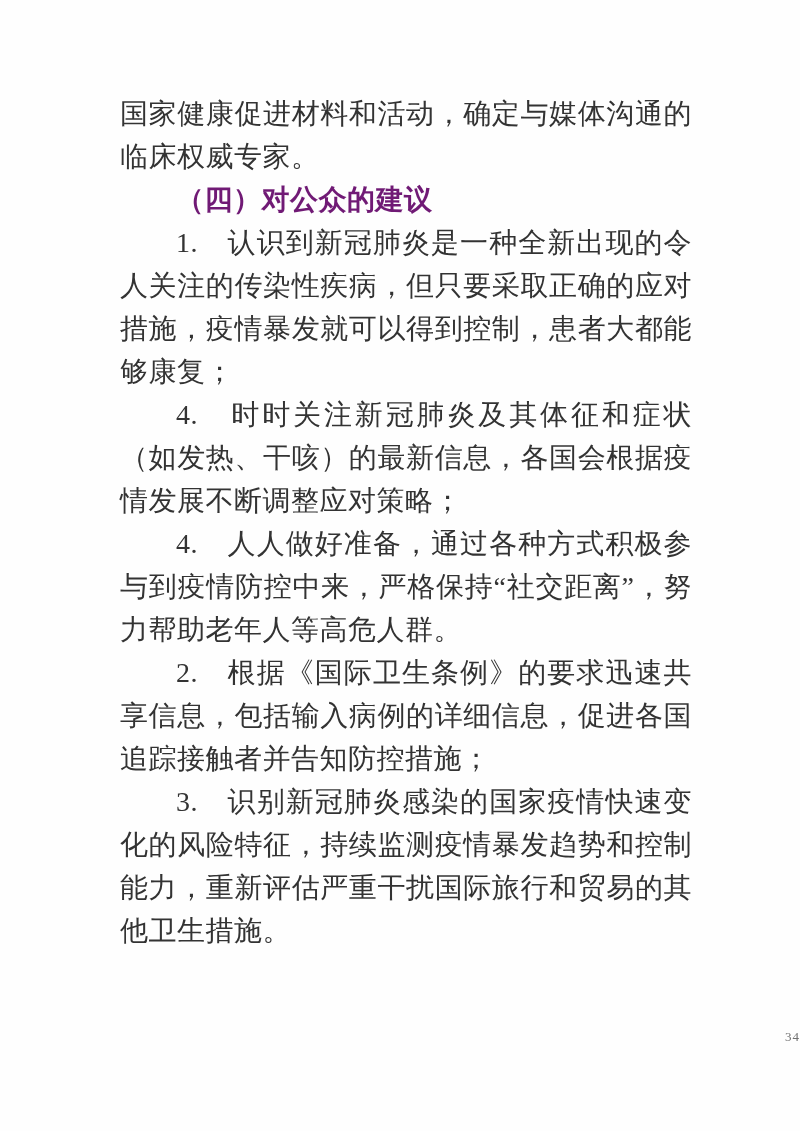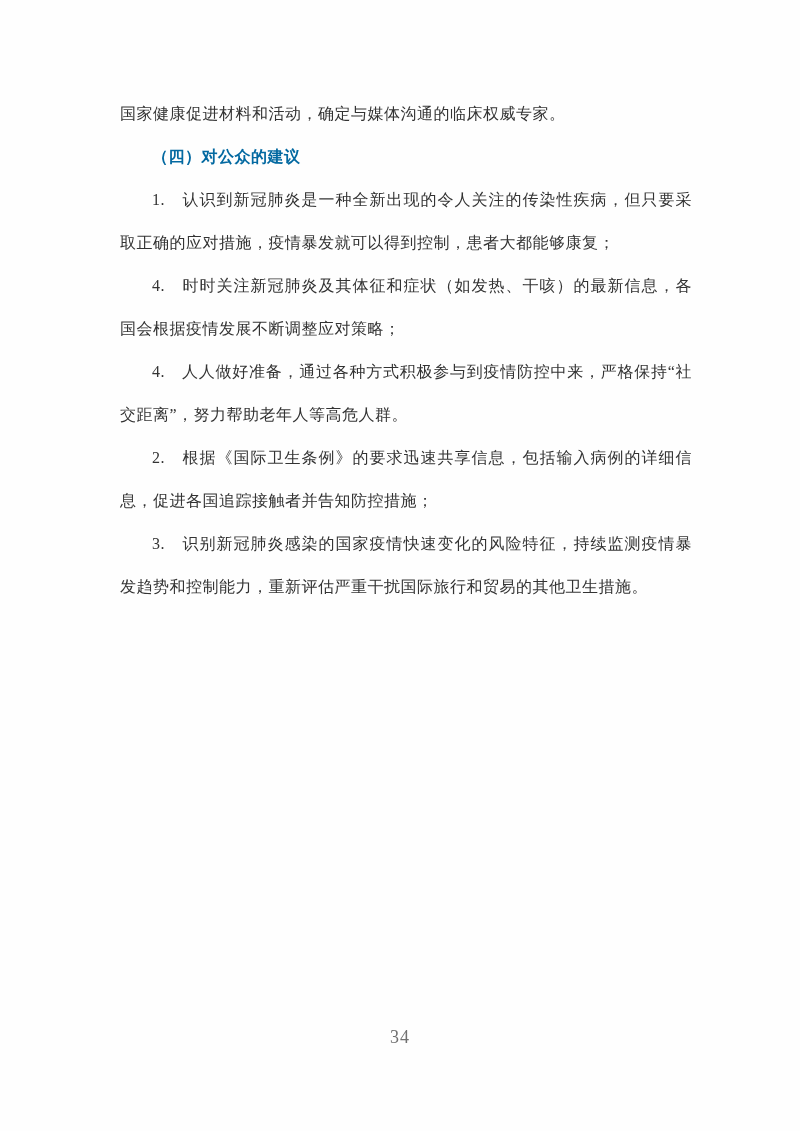--- a/index.html
+++ b/index.html
@@ -18,49 +18,49 @@
     position: absolute;
     inset: 0;
     background: #fefefe;
   }
   .content {
     position: absolute;
     left: 120px;
     top: 92px;
     width: 572px;
     color: #333333;
-    font-size: 16px;
+    font-size: 28px;
     line-height: 43px;
     text-align: justify;
     text-justify: inter-character;
     letter-spacing: 0.5px;
   }
   .content p {
     margin: 0;
     padding: 0;
   }
   .para {
     text-indent: 2em;
   }
   .para.no-indent {
     text-indent: 0;
   }
   .heading {
     text-indent: 2em;
     font-weight: bold;
-    color: #0369a1;
+    color: #701a75;
     text-align: left;
   }
   .page-number {
     position: absolute;
     top: 1028px;
     left: 0;
     width: 100%;
-    text-align: center;
-    font-size: 18px;
+    text-align: right;
+    font-size: 13px;
     line-height: 18px;
     color: #707070;
     letter-spacing: 1px;
   }
 </style>
 </head>
 <body>
 
 <div class="page">
   <div class="content">

